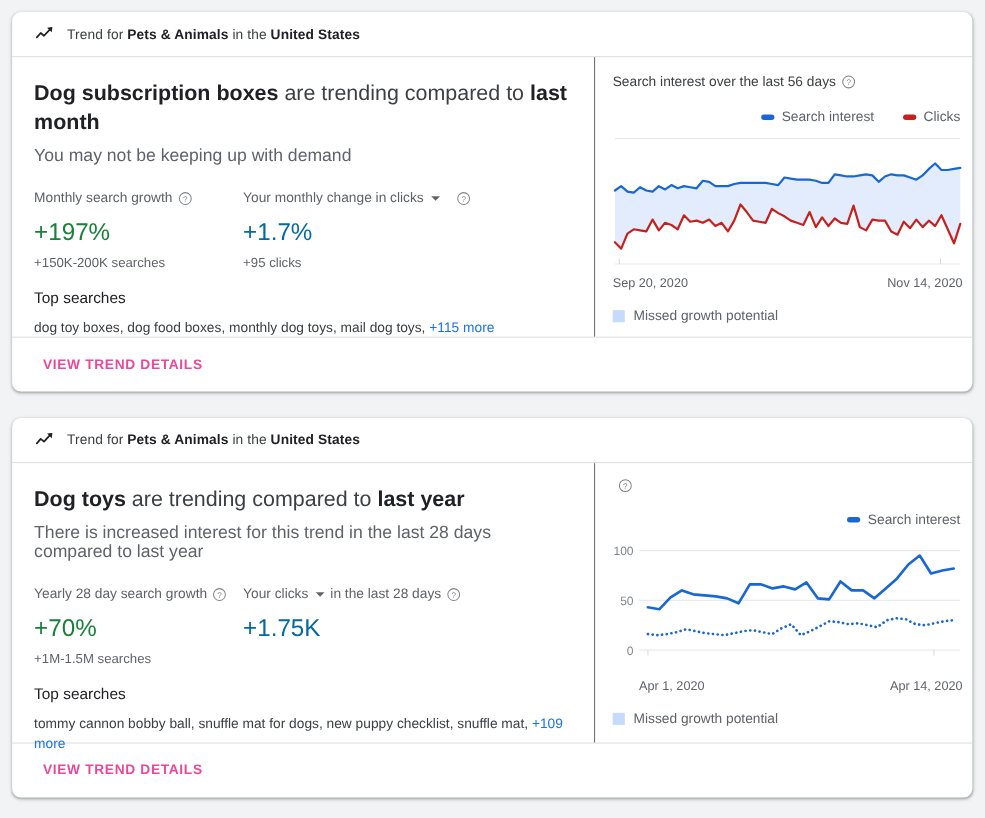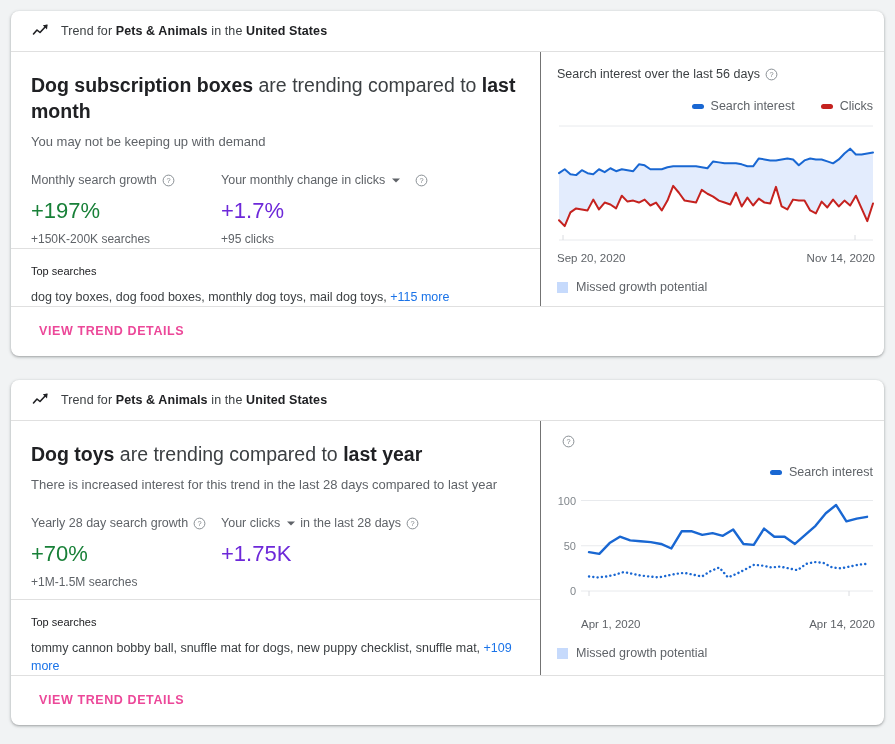--- a/index.html
+++ b/index.html
@@ -79,21 +79,21 @@
   .lead-title {
     font-size: 19.5px;
     color: #3c4043;
     font-weight: 400;
     letter-spacing: 0;
     line-height: 26px;
     margin: 0;
   }
   .lead-title b { font-weight: 700; color: #202124; }
   .lead-sub {
-    font-size: 13px;
+    font-size: 16px;
     color: #5f6368;
     margin-top: 9px;
     line-height: 17px;
   }
 
   .metrics {
     display: flex;
     padding: 22px 20px 0 20px;
     flex: 1;
   }
@@ -109,32 +109,32 @@
   }
   .metric-label .sp { width: 5px; display: inline-block; flex: none; }
   .metric-value {
     font-size: 22px;
     line-height: 28px;
     margin-top: 9px;
     font-weight: 400;
     letter-spacing: 0;
   }
   .metric-value.green { color: #188038; }
-  .metric-value.dark  { color: #6d28d9; }
+  .metric-value.dark  { color: #0369a1; }
   .metric-note {
     font-size: 12px;
     color: #5f6368;
     margin-top: 7px;
   }
 
   .divider-h { height: 1px; background: #e0e0e0; }
 
   .top-searches { padding: 16px 20px 0 20px; }
   .ts-title {
-    font-size: 11px;
+    font-size: 14px;
     color: #202124;
     font-weight: 400;
   }
   .ts-list {
     font-size: 12.5px;
     color: #3c4043;
     margin-top: 11px;
     line-height: 18px;
   }
   .ts-more { color: #1a73e8; cursor: pointer; }

